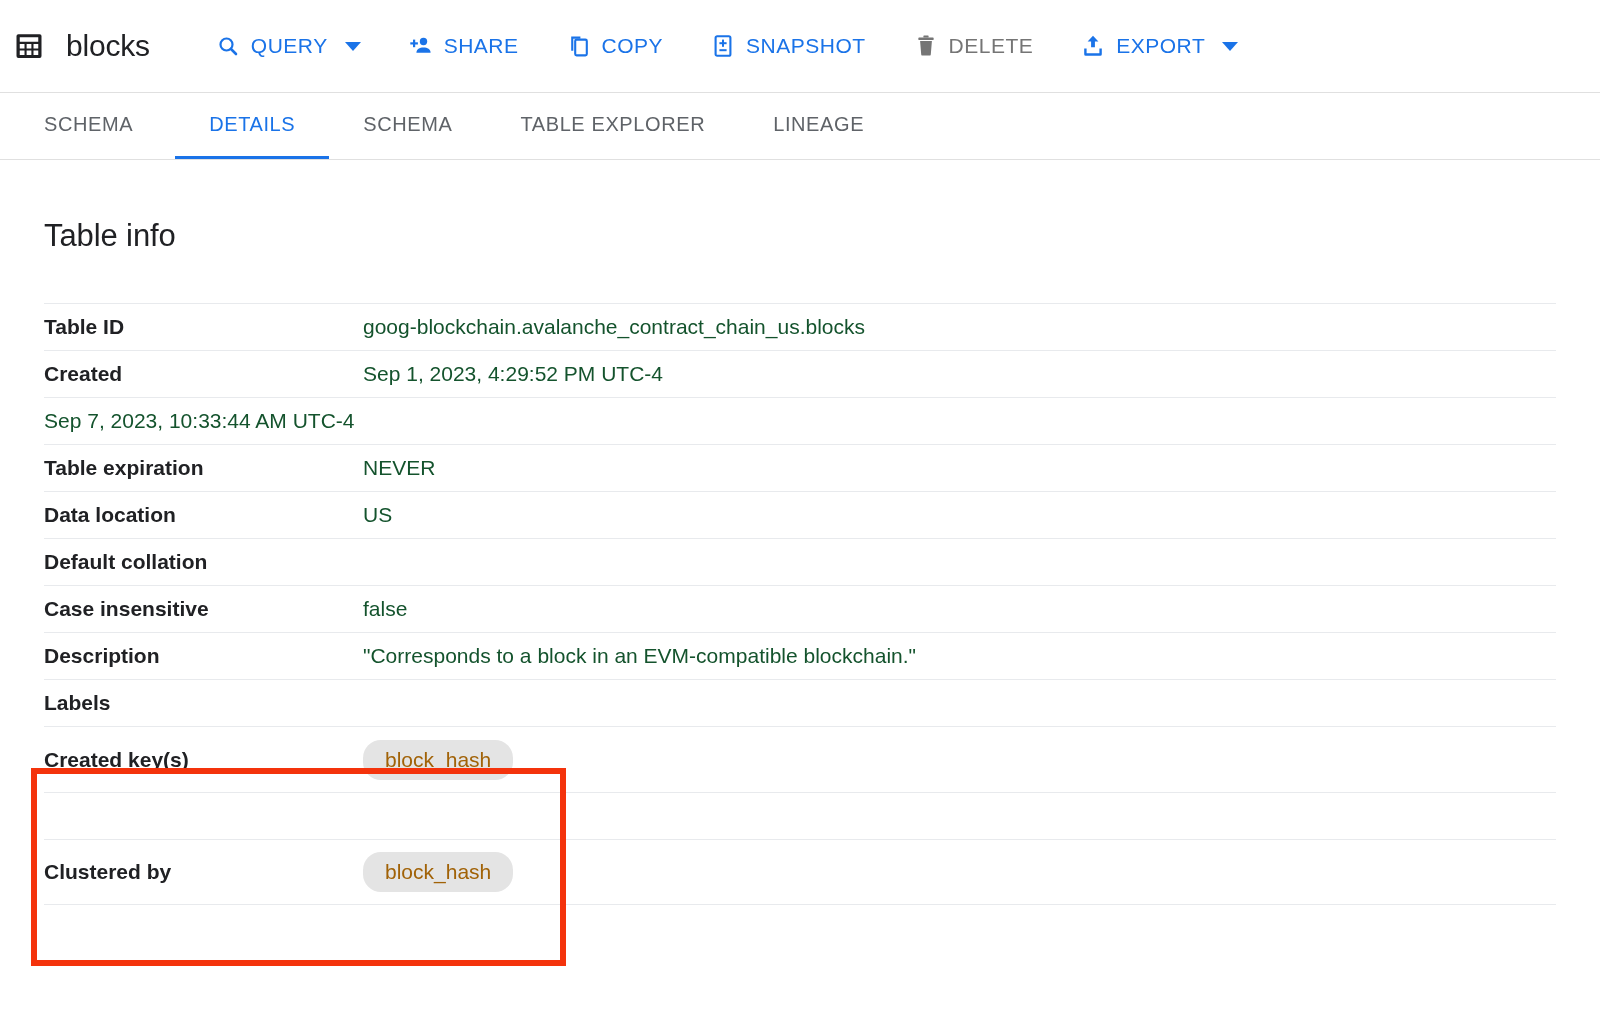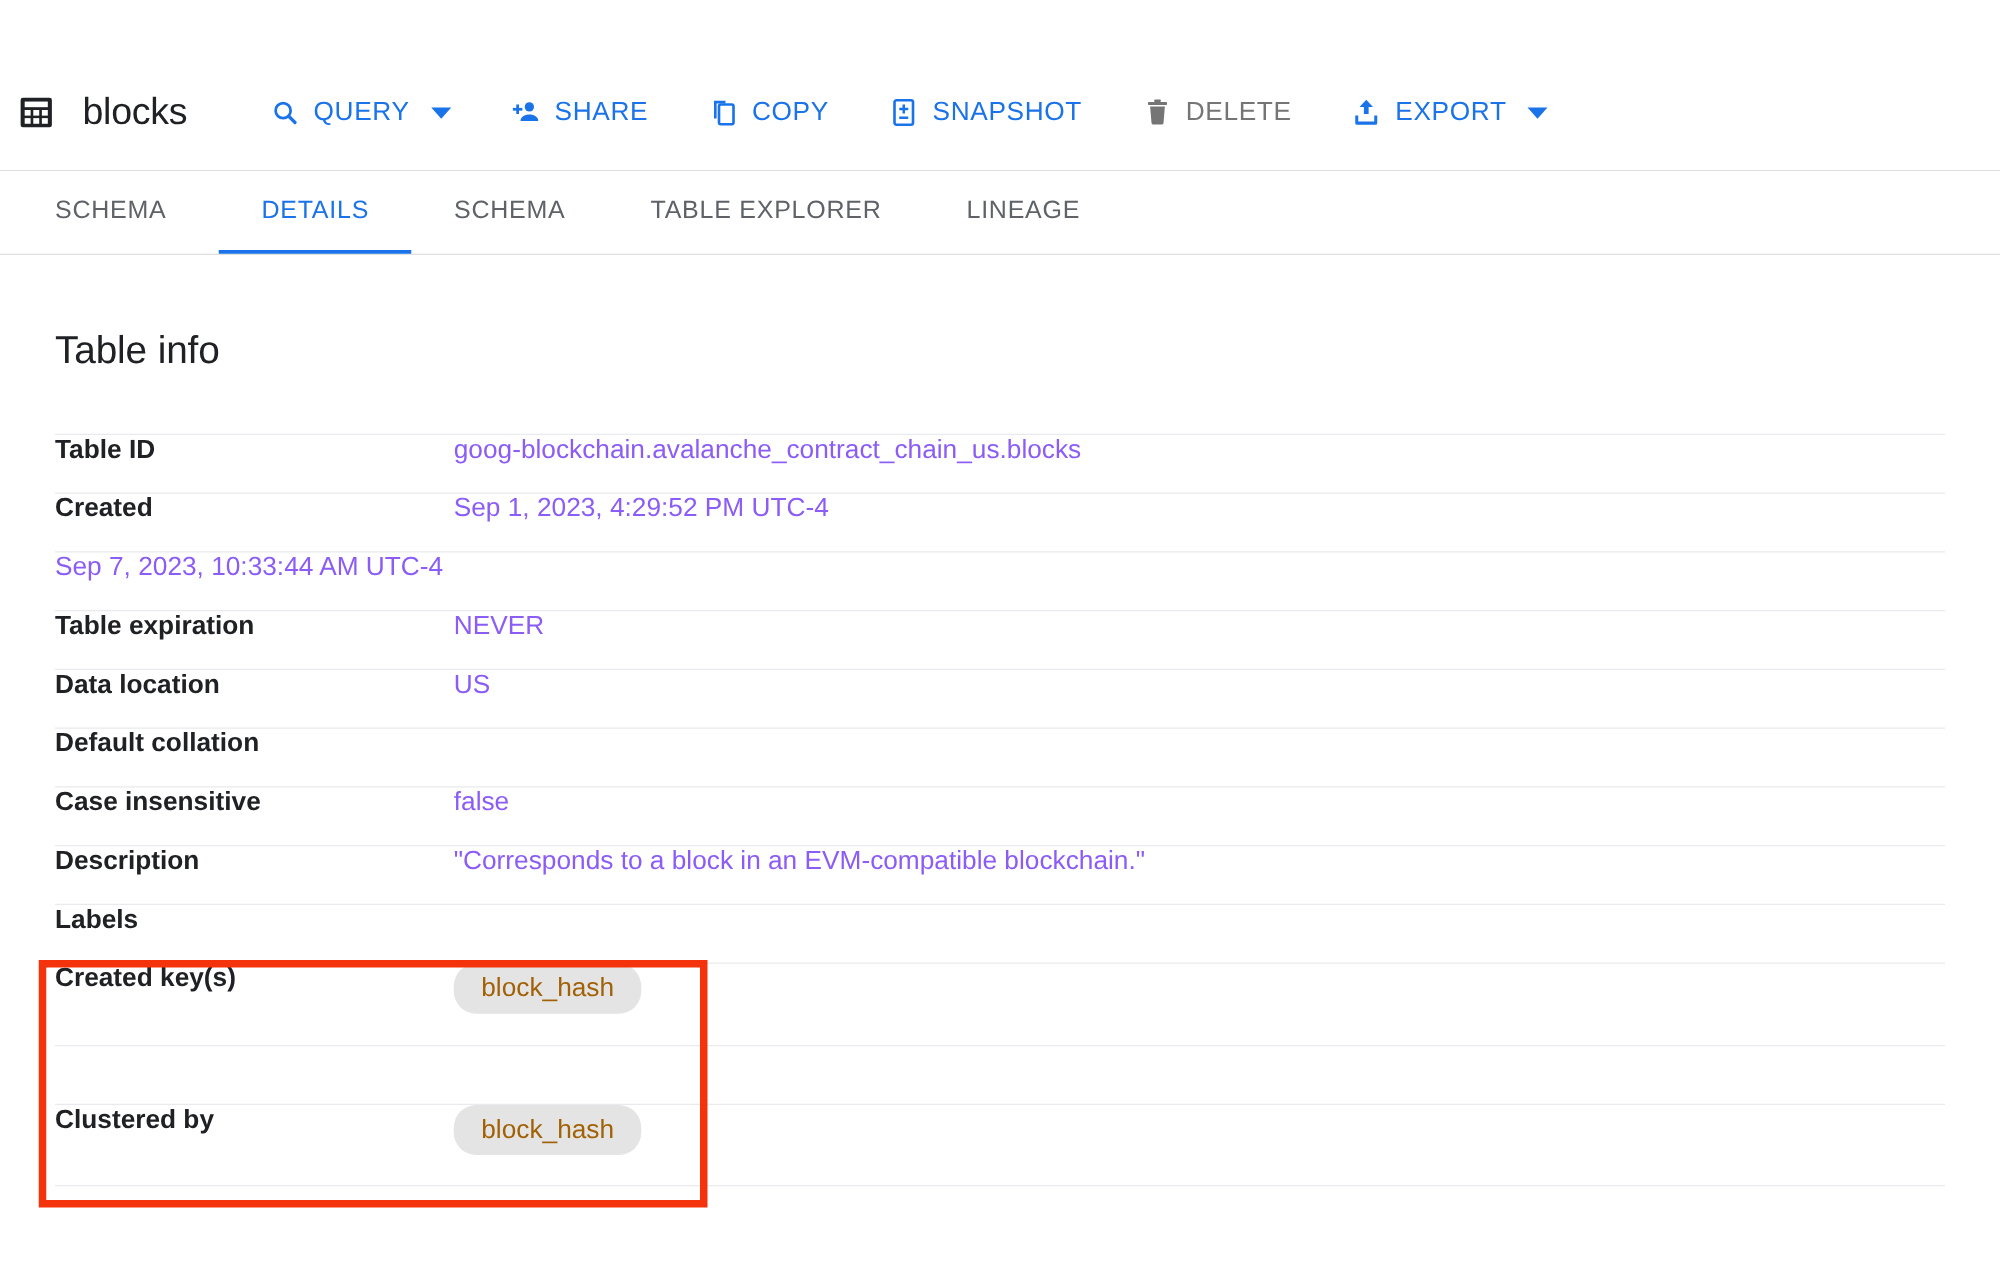--- a/index.html
+++ b/index.html
@@ -12,21 +12,20 @@
   .page { position: relative; width: 1600px; height: 1011px; overflow: hidden; background:#fff; }
 
   
   .toolbar {
     height: 93px;
     display: flex;
     align-items: center;
     padding-left: 14px;
     border-bottom: 1px solid #e0e0e0;
     background: #fff;
-    margin-top: 44px;
   }
   .table-icon {
     width: 30px; height: 30px;
     flex: 0 0 auto;
     margin-right: 22px;
     display: flex; align-items: center; justify-content: center;
   }
   .title-text {
     font-size: 30px;
     font-weight: 400;
@@ -95,38 +94,38 @@
     font-size: 31px;
     font-weight: 400;
     color: #202124;
     padding-top: 58px;
     padding-bottom: 0;
     letter-spacing: -0.1px;
   }
   .info-table { margin-top: 49px; width: 100%; }
   .row {
     display: flex;
-    align-items: flex-start;
+    align-items: center;
     height: 47px;
     border-top: 1px solid #e8eaed;
     position: relative;
   }
   .row.last { border-bottom: 1px solid #e8eaed; }
   .row .label {
     width: 319px;
     flex: 0 0 319px;
     font-size: 21px;
     font-weight: 700;
     color: #202124;
     white-space: nowrap;
   }
   .row .value {
     font-size: 21px;
     font-weight: 400;
-    color: #8b5cf6;
+    color: #14532d;
     white-space: nowrap;
   }
   .row.tall { height: 66px; }
   .chip {
     display: inline-flex;
     align-items: center;
     justify-content: center;
     background: #e4e4e4;
     color: #a16207;
     border-radius: 18px;

